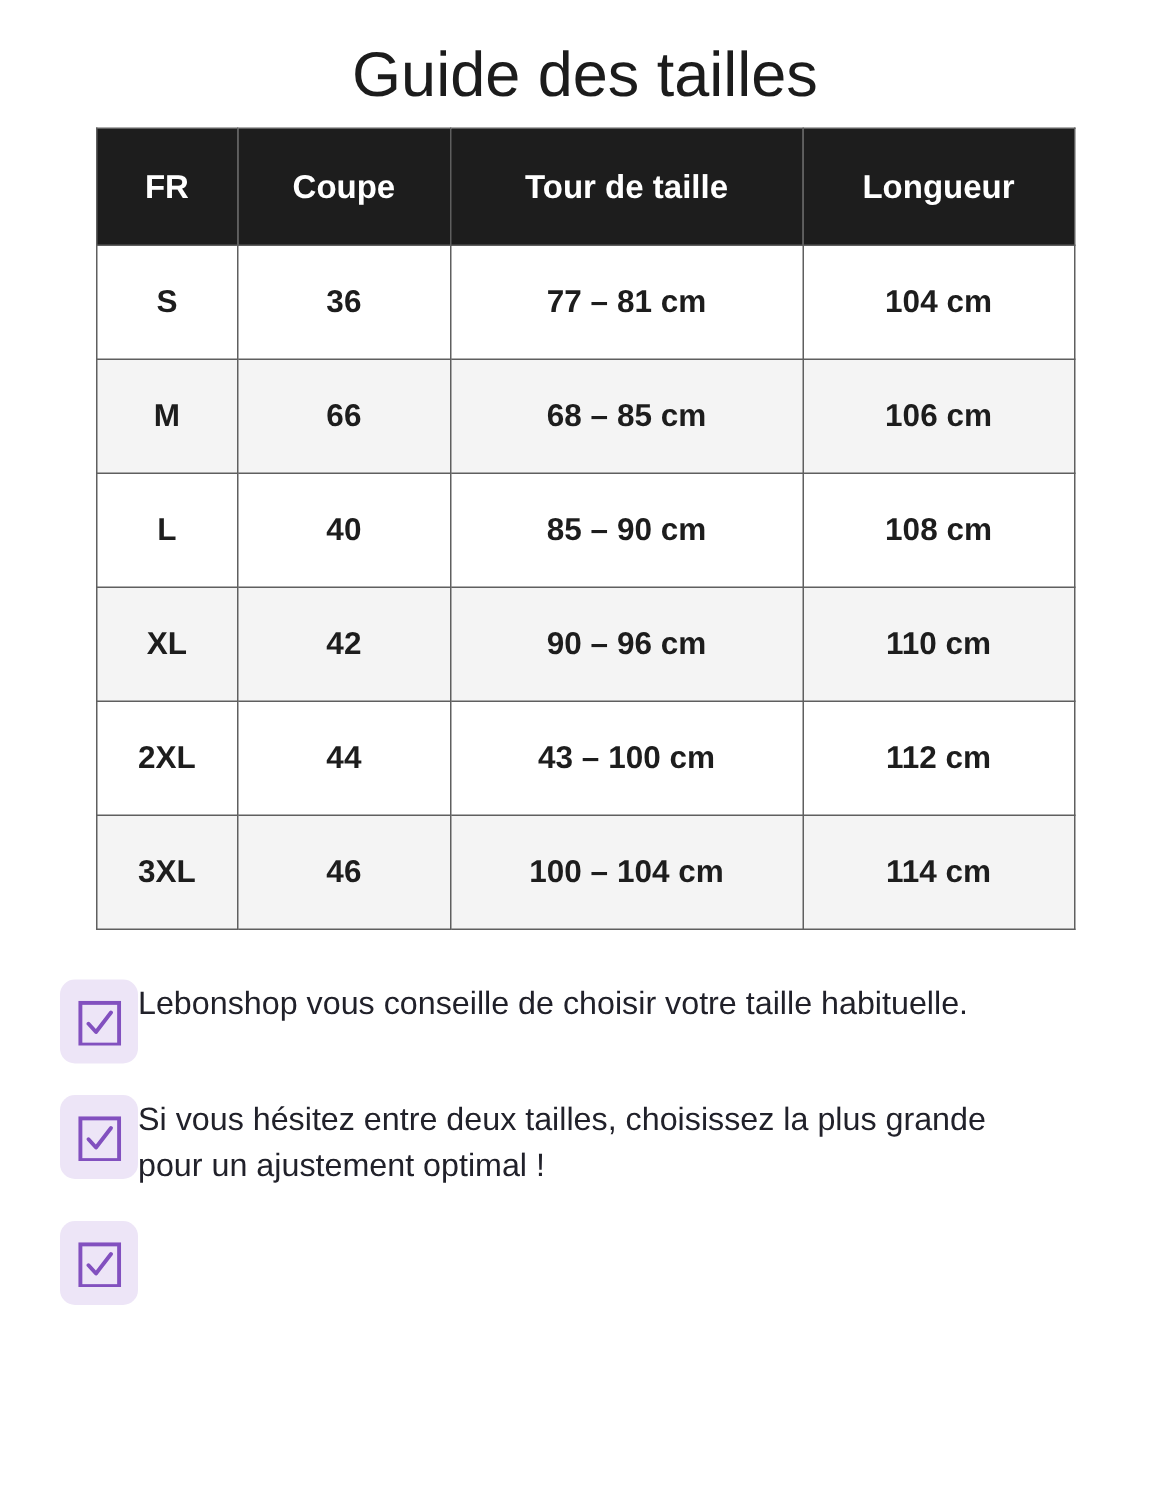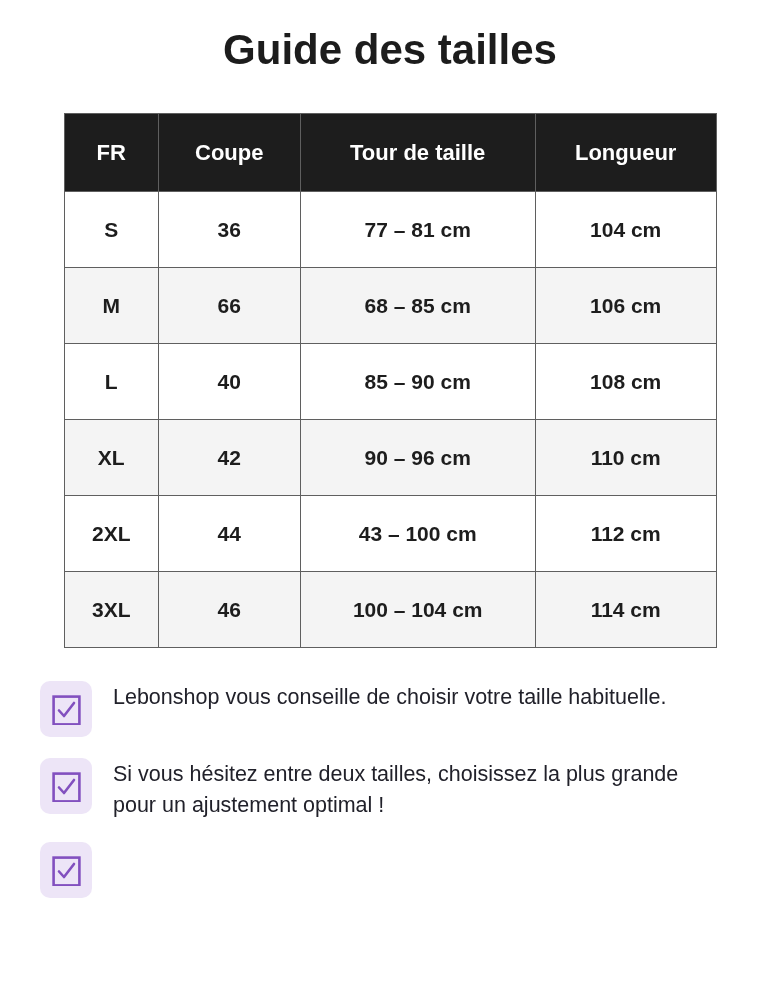--- a/index.html
+++ b/index.html
@@ -19,28 +19,28 @@
     font-family: "Liberation Sans", "DejaVu Sans", sans-serif;
     color: var(--text);
     overflow: hidden;
   }
   .page { width: 780px; height: 1000px; position: relative; }
 
   .page-title {
     margin-top: 26px;
     text-align: center;
     font-size: 42px;
-    font-weight: 700;
+    font-weight: 400;
     letter-spacing: 0;
     color: #1c1c1c;
   }
 
   table.size-table {
     width: 653px;
-    margin: 39px auto 0 auto;
+    margin: 11px auto 0 auto;
     border-collapse: collapse;
     table-layout: fixed;
   }
   table.size-table th,
   table.size-table td {
     border: 1.5px solid var(--border);
     text-align: center;
     vertical-align: middle;
     font-weight: 700;
   }
@@ -64,21 +64,20 @@
   col.c-wst { width: 36.1%; }
   col.c-len { width: 27.7%; }
 
   .tips-list {
     margin: 33px 0 0 40px;
     list-style: none;
   }
   .tip-item {
     display: flex;
     align-items: flex-start;
-    gap: 21px;
     margin-bottom: 21px;
   }
   .tip-icon {
     flex: 0 0 auto;
     width: 52px;
     height: 56px;
     background: var(--icon-bg);
     border-radius: 10px;
     display: flex;
     align-items: center;

